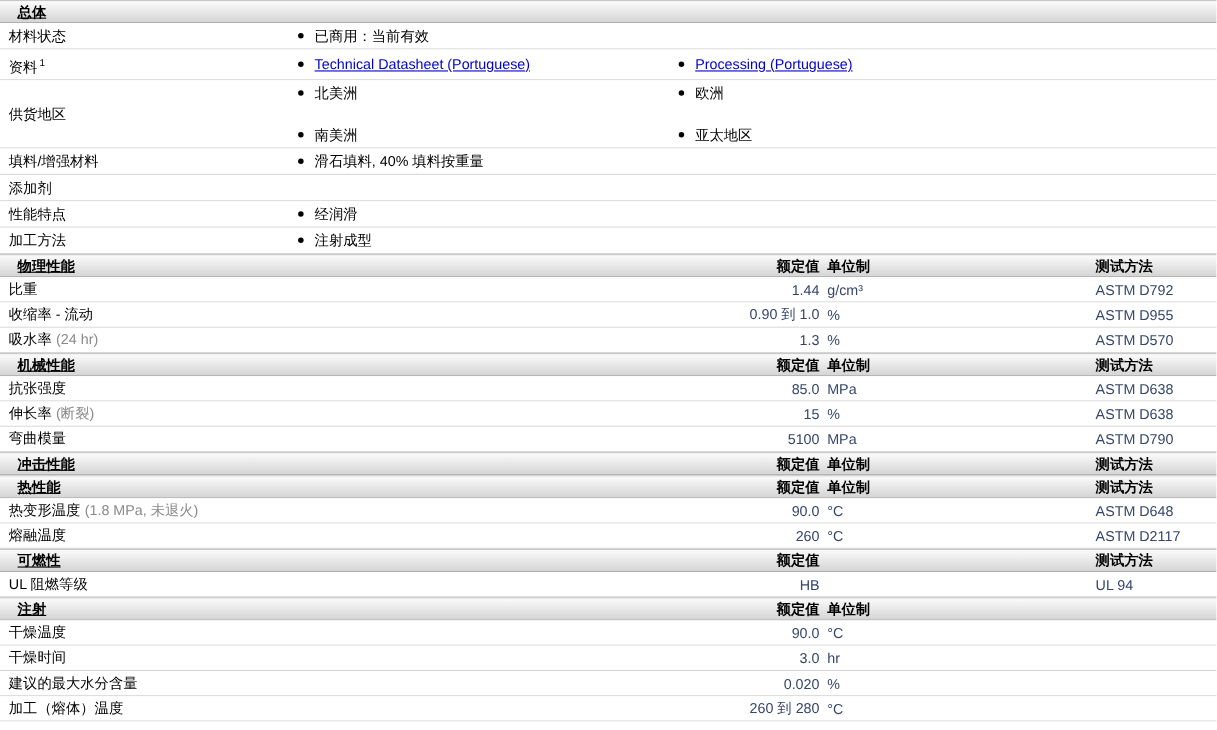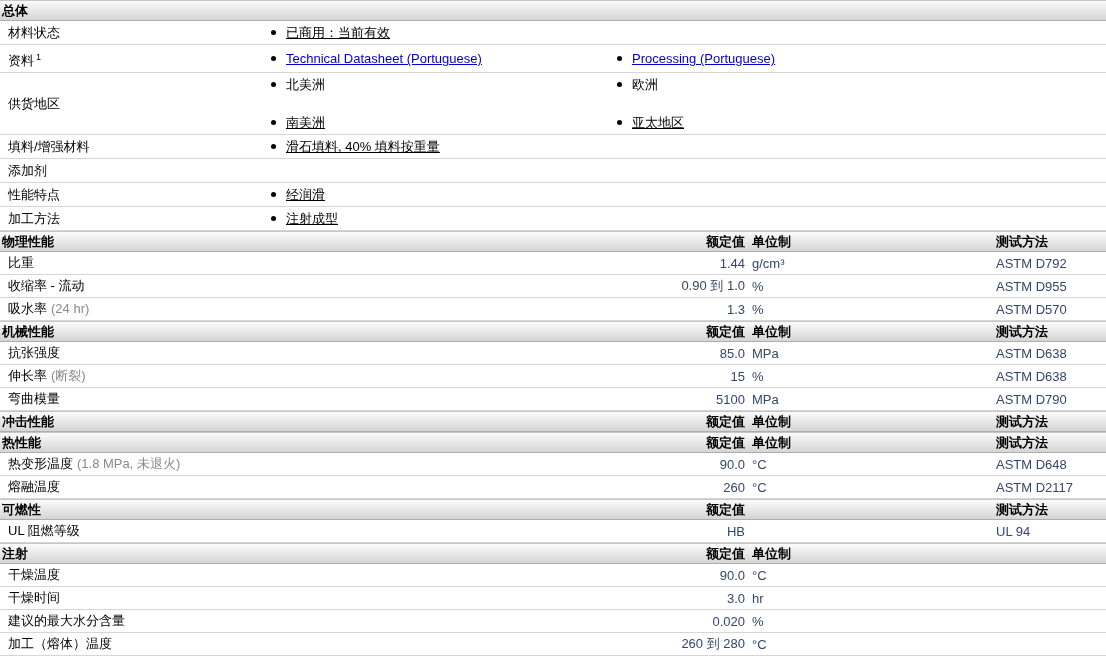--- a/index.html
+++ b/index.html
@@ -20,21 +20,21 @@
   
   .bar{
     display:flex;
     align-items:center;
     height:21px;
     background:linear-gradient(180deg,#fbfbfb 0%,#e6e6e6 55%,#d5d5d5 100%);
     border-top:1px solid #c6c6c6;
     border-bottom:1px solid #aeaeae;
     font-weight:bold;
   }
-  .bar .bar-title{padding-left:2px;}
+  .bar .bar-title{padding-left:16px;text-decoration:underline;}
   
   .cols{display:flex;width:100%;}
   .c-label{width:650px;padding-left:8px;}
   .c-value{width:95px;text-align:right;}
   .c-unit{width:251px;padding-left:7px;}
   .c-method{width:103px;}
   .prow{
     display:flex;
     align-items:center;
     height:23px;
@@ -50,21 +50,21 @@
     border-bottom:1px solid #d6d6d6;
     background:#fff;
     padding:3px 0 2px 0;
     min-height:23px;
     gap:16px;
   }
   .g-label{width:250px;padding-left:8px;line-height:18px;}
   .g-col1{width:330px;}
   .g-col2{flex:1;}
   .bullet-item{display:flex;align-items:flex-start;line-height:18px;padding-left:5px;margin-bottom:20px;}
-  .bullet-item:last-child{margin-bottom:0;text-decoration:underline;}
+  .bullet-item:last-child{margin-bottom:0;}
   .dot{
     width:5px;height:5px;border-radius:50%;
     background:#000;flex:0 0 5px;
     margin:6px 10px 0 0;
   }
   sup.note{font-size:9px;vertical-align:super;margin-left:2px;}
   a.link{color:var(--link);text-decoration:underline;cursor:pointer;}
 </style>
 </head>
 <body>

